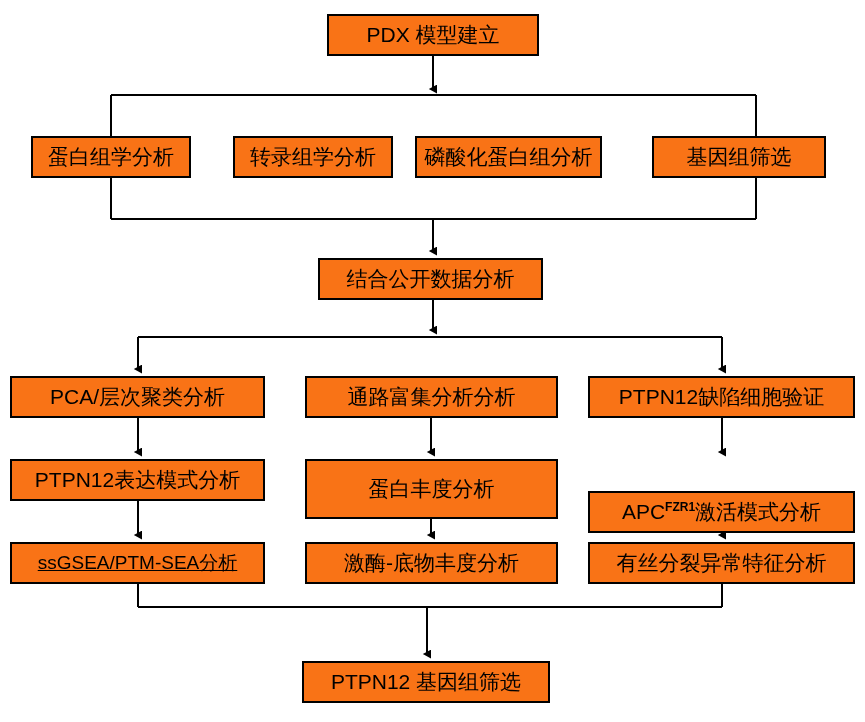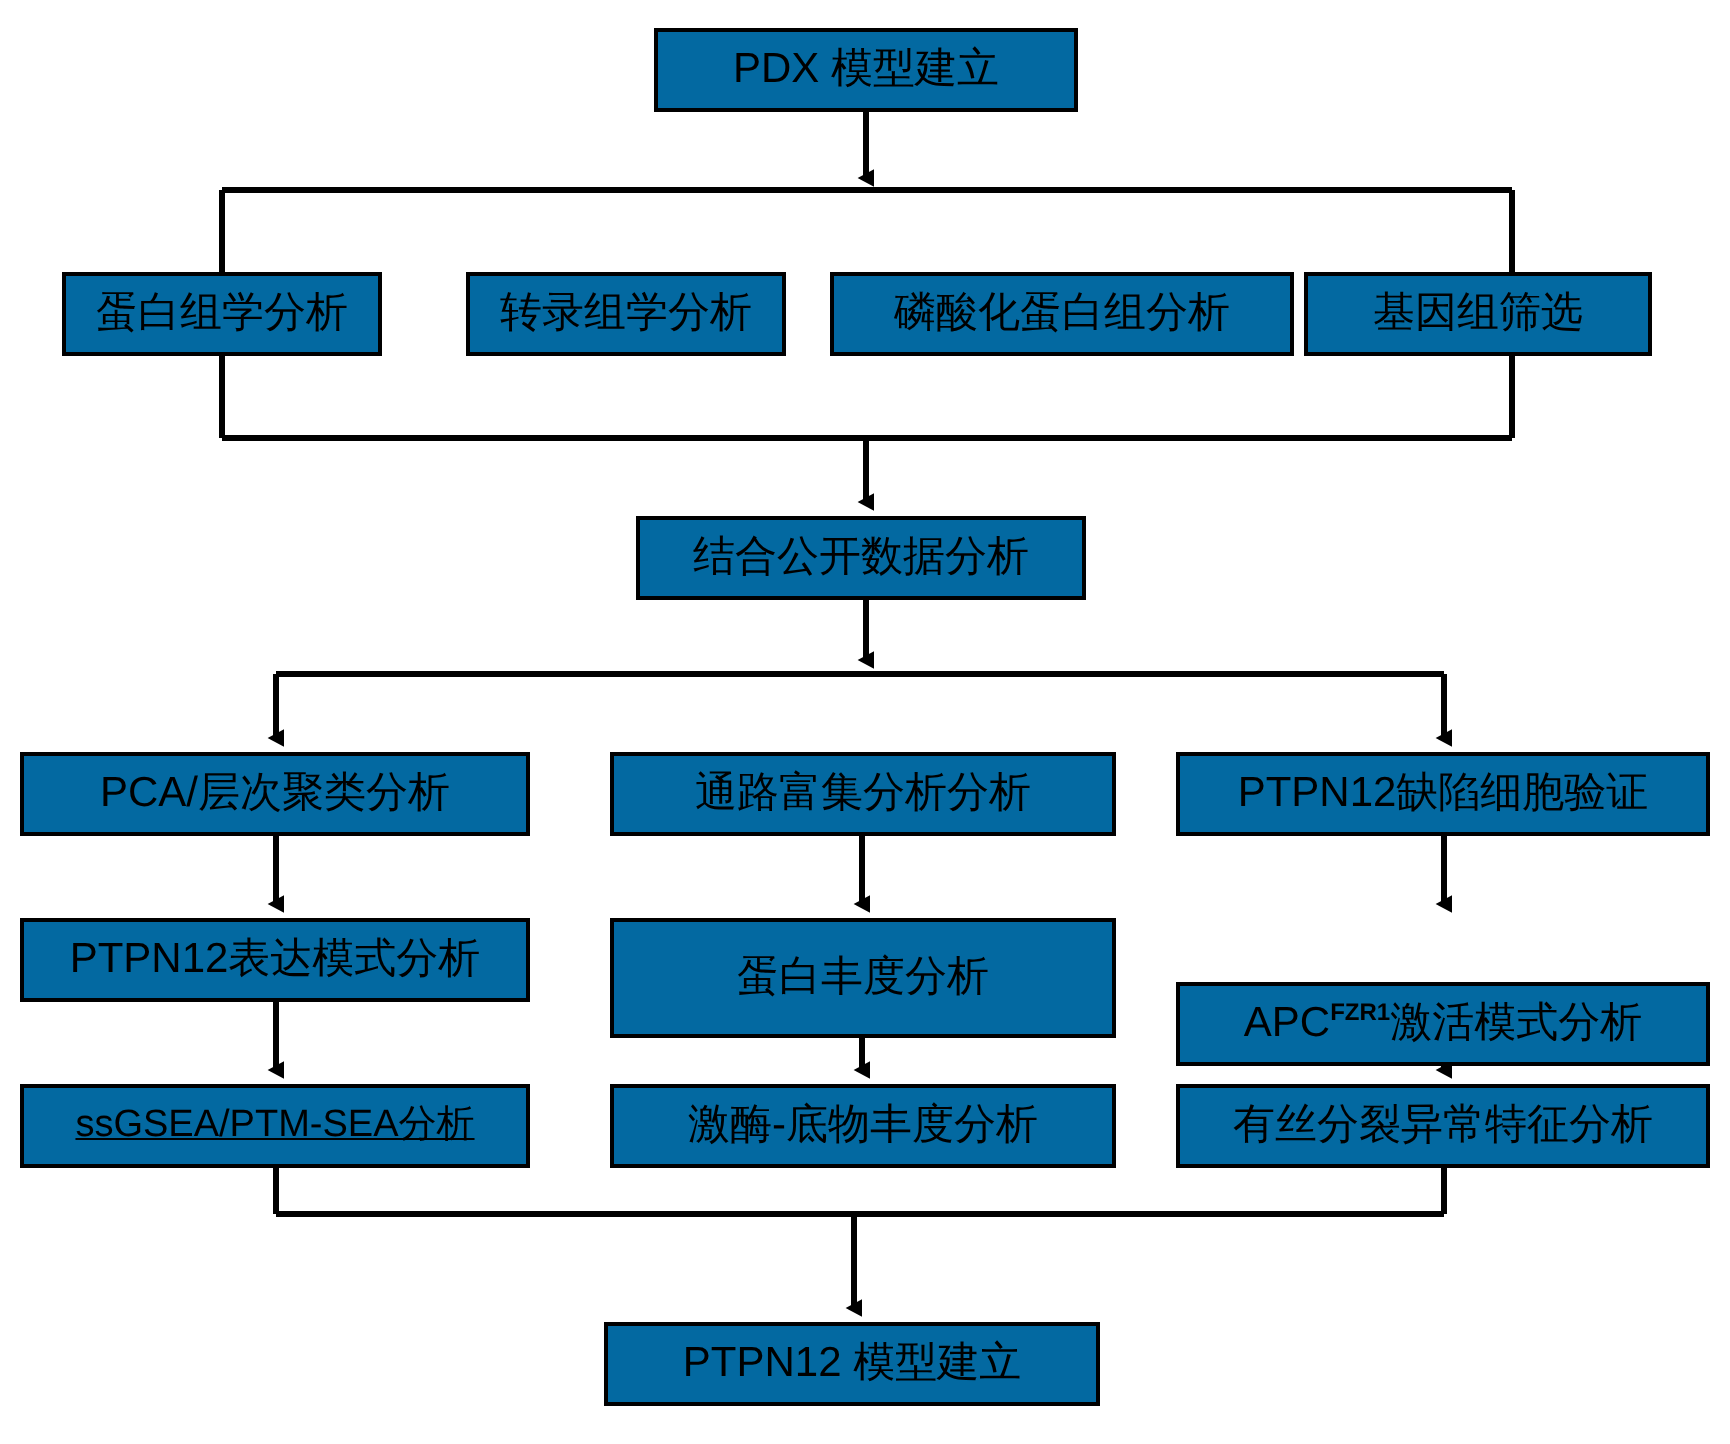--- a/index.html
+++ b/index.html
@@ -23,21 +23,21 @@
     position: absolute;
     top: 0;
     left: 0;
     width: 865px;
     height: 722px;
   }
   .node-box {
     position: absolute;
     box-sizing: border-box;
     border: 2.5px solid #000000;
-    background: #0369a1;
+    background: #f97316;
     display: flex;
     align-items: center;
     justify-content: center;
     text-align: center;
     color: #000000;
     line-height: 1.1;
     white-space: nowrap;
   }
   .node-label {
     font-size: 21px;
@@ -101,21 +101,21 @@
   </div>
 
   <div class="node-box" style="left:31px; top:136px; width:160px; height:42px;">
     <span class="node-label">蛋白组学分析</span>
   </div>
 
   <div class="node-box" style="left:233px; top:136px; width:160px; height:42px;">
     <span class="node-label">转录组学分析</span>
   </div>
 
-  <div class="node-box" style="left:415px; top:136px; width:232px; height:42px;">
+  <div class="node-box" style="left:415px; top:136px; width:187px; height:42px;">
     <span class="node-label">磷酸化蛋白组分析</span>
   </div>
 
   <div class="node-box" style="left:652px; top:136px; width:174px; height:42px;">
     <span class="node-label">基因组筛选</span>
   </div>
 
   <div class="node-box" style="left:318px; top:258px; width:225px; height:42px;">
     <span class="node-label">结合公开数据分析</span>
   </div>
@@ -150,16 +150,16 @@
 
   <div class="node-box" style="left:305px; top:542px; width:253px; height:42px;">
     <span class="node-label">激酶-底物丰度分析</span>
   </div>
 
   <div class="node-box" style="left:588px; top:542px; width:267px; height:42px;text-align:right;">
     <span class="node-label">有丝分裂异常特征分析</span>
   </div>
 
   <div class="node-box" style="left:302px; top:661px; width:248px; height:42px;">
-    <span class="node-label">PTPN12 模型建立</span>
+    <span class="node-label">PTPN12 基因组筛选</span>
   </div>
 
 </div>
 
 </body></html>

